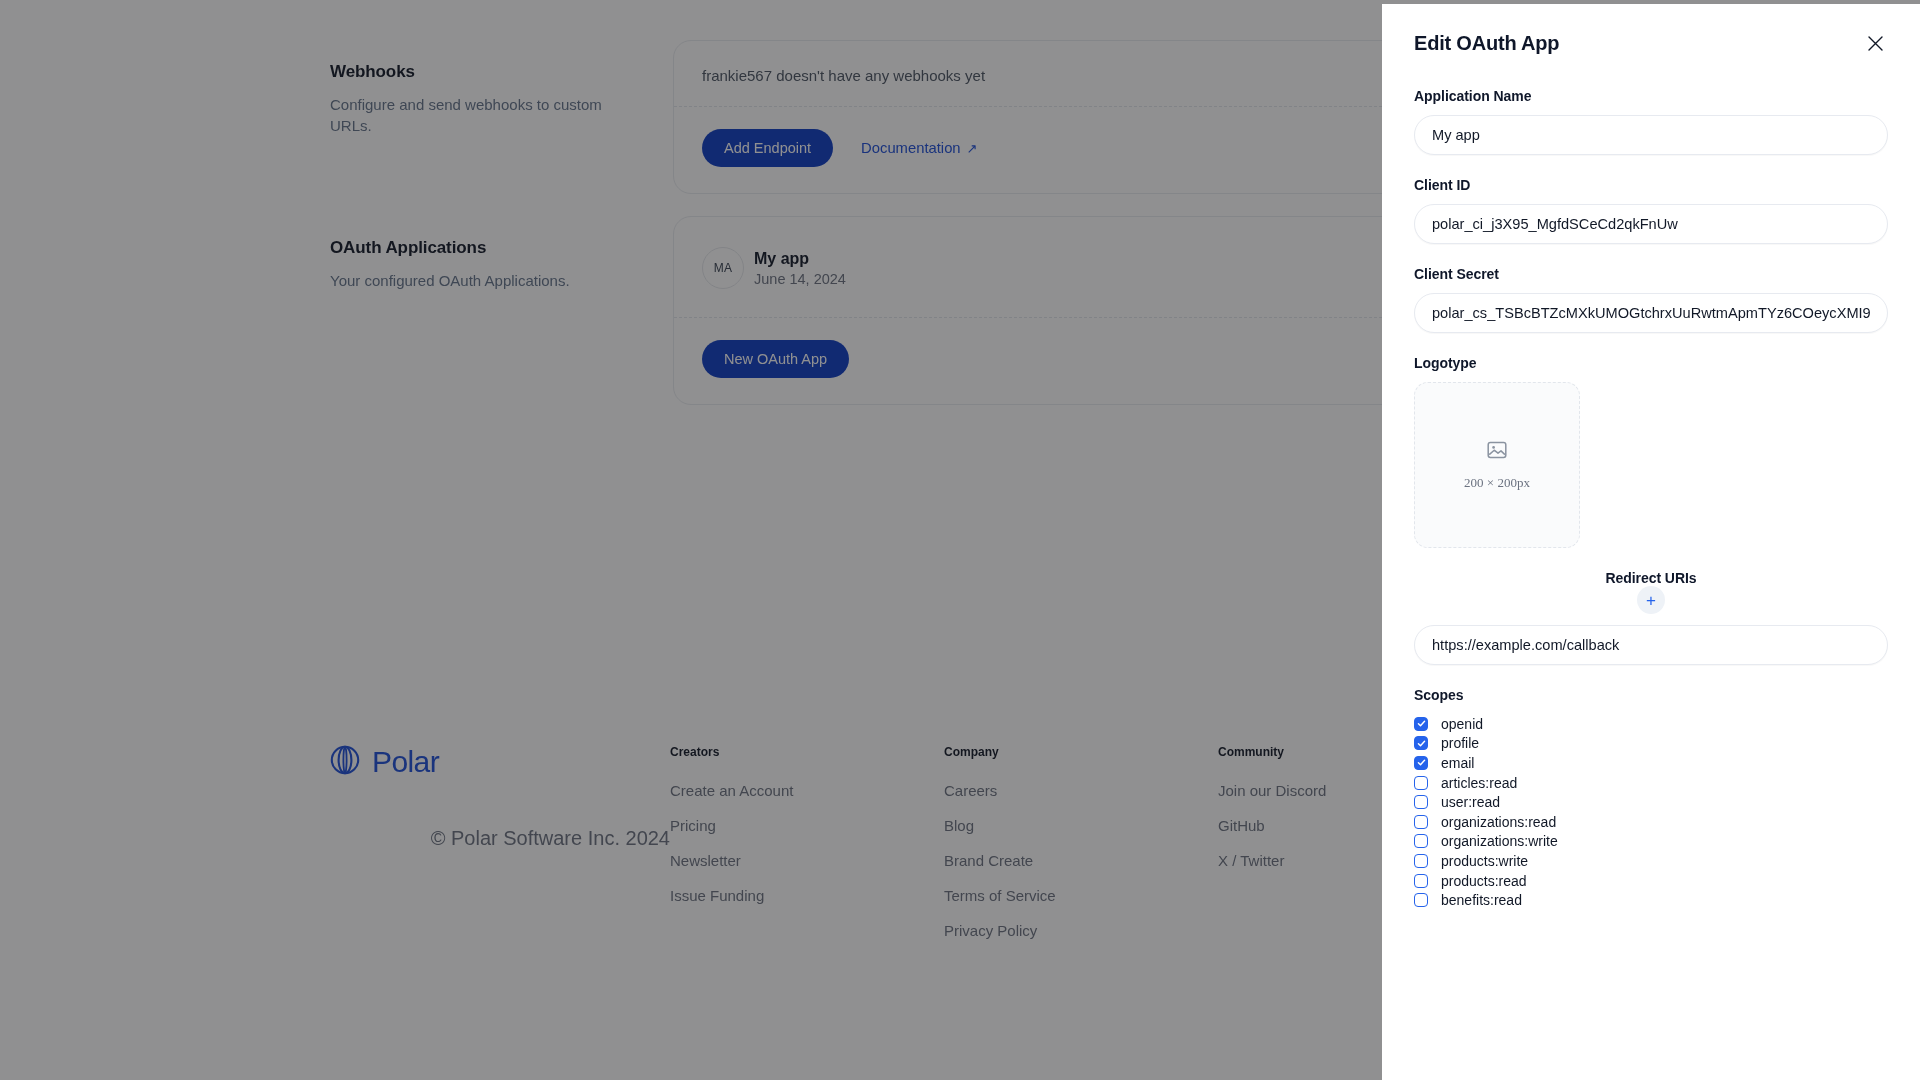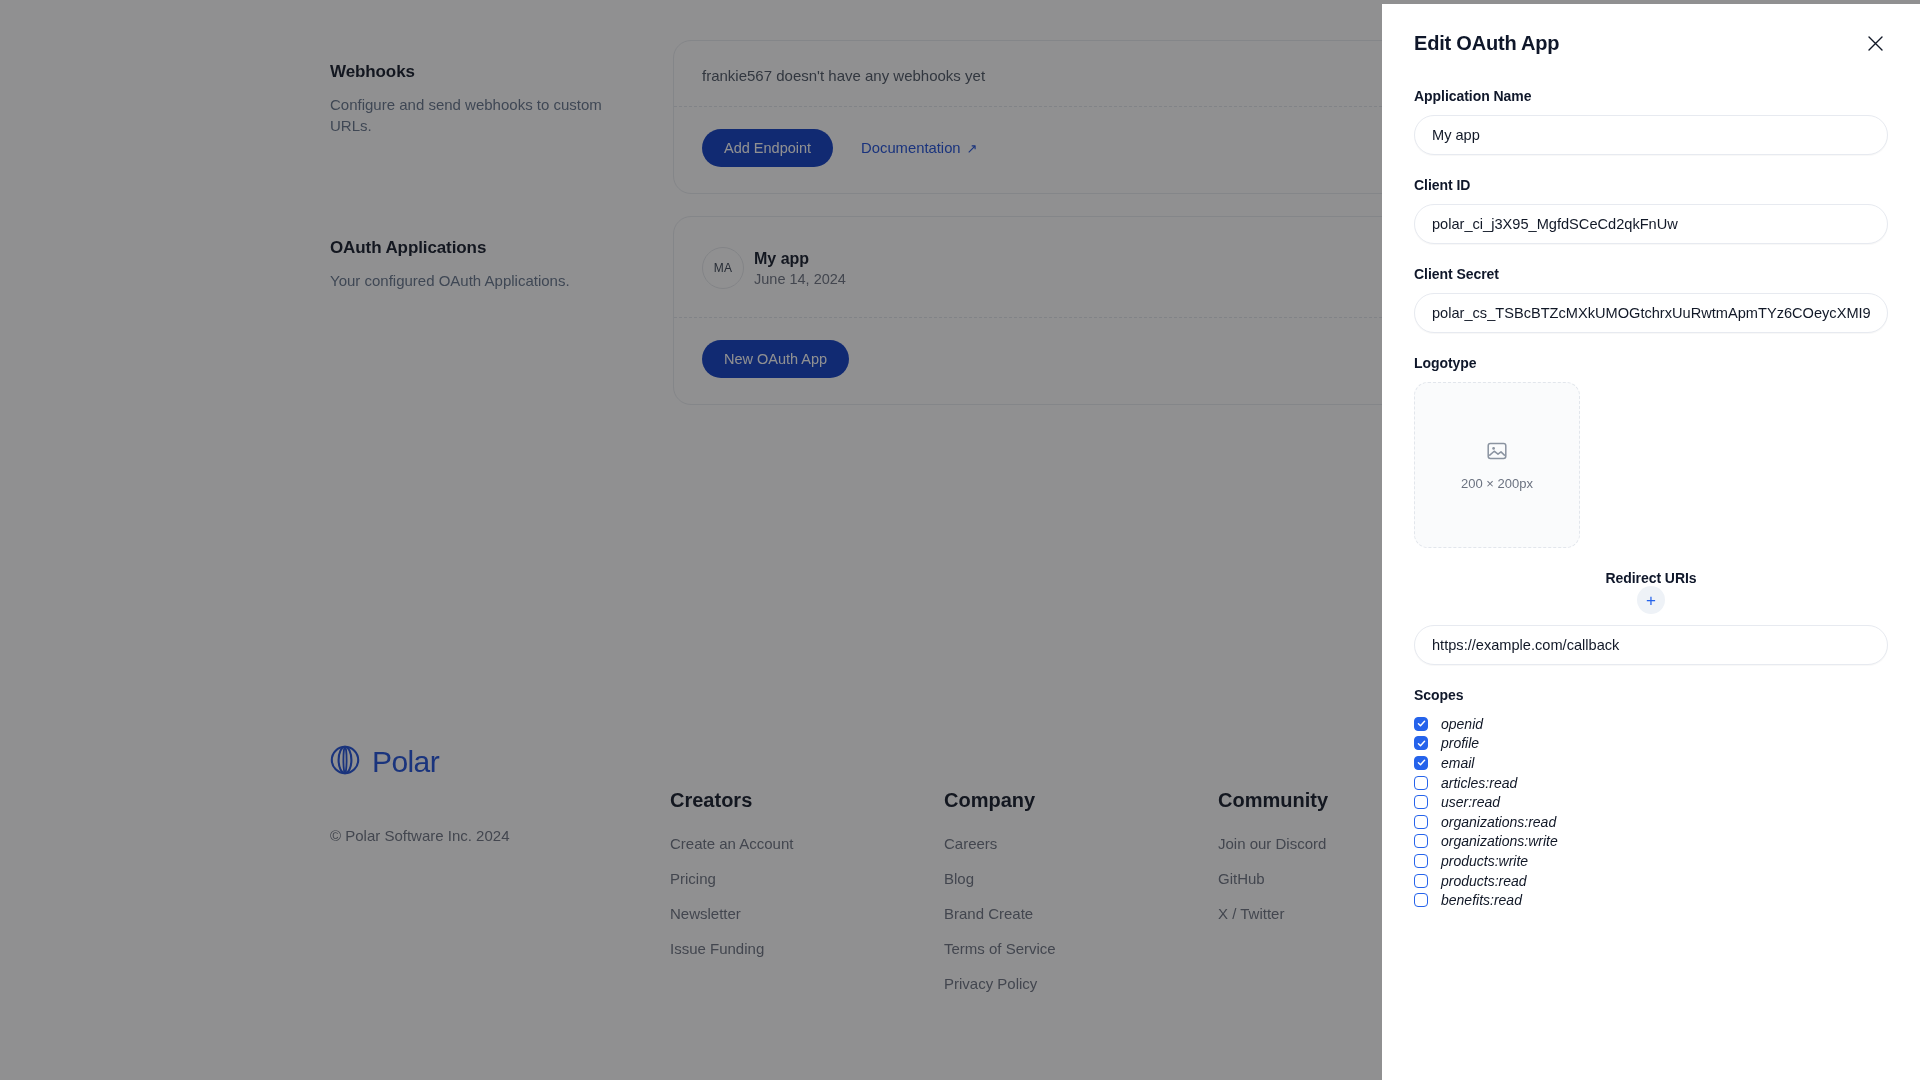--- a/index.html
+++ b/index.html
@@ -83,27 +83,27 @@
   .footer {
     position: absolute;
     left: 0; right: 0; top: 745px;
     padding: 0 0 0 330px;
     display: flex;
     align-items: flex-start;
   }
   .footer-brand { width: 340px; flex: 0 0 340px; }
   .brand-row { display: flex; align-items: center; gap: 12px; margin-bottom: 48px; }
   .brand-name { font-size: 30px; color: #1e4fd8; letter-spacing: -0.6px; font-weight: 400; }
-  .copyright { font-size: 15px; color: #6b7280; }
+  .copyright { font-size: 20px; color: #6b7280; text-align: right; }
 
   .footer-cols { display: flex; flex: 1 1 auto; gap: 0; }
   .footer-col { width: 274px; flex: 0 0 274px; }
   .footer-col.wide { width: 300px; flex: 0 0 300px; }
   .footer-head {
-    font-size: 20px; font-weight: 700; color: #111827; margin-bottom: 23px; margin-top: 44px;
+    font-size: 12px; font-weight: 700; color: #111827; margin-bottom: 23px;
   }
   .footer-link {
     display: block; font-size: 15px; color: #6b7280;
     text-decoration: none; margin-bottom: 18px; cursor: pointer;
   }
 
   
   #overlay {
     position: absolute; inset: 0;
     background: rgba(23, 23, 26, 0.48);
@@ -156,20 +156,21 @@
 
   .dropzone {
     width: 166px; height: 166px;
     border: 1px dashed #e2e6ec;
     border-radius: 14px;
     background: #fafbfc;
     display: flex; flex-direction: column;
     align-items: center; justify-content: center;
     gap: 10px;
     cursor: pointer;
+    font-family: Liberation Serif, serif;
   }
   .dropzone .dz-label { font-size: 13px; color: #6b7280; }
 
   .row-between {
     display: flex; align-items: center; justify-content: space-between;
     margin-bottom: 11px;
     flex-direction: column;
   }
   .add-btn {
     width: 28px; height: 28px; border-radius: 50%;
@@ -177,21 +178,20 @@
     display: flex; align-items: center; justify-content: center;
     color: #2563eb; font-size: 17px; line-height: 1;
     font-family: "Liberation Sans", sans-serif;
   }
 
   .scopes-list { margin-top: 2px; }
   .scope-row {
     display: flex; align-items: center; gap: 13px;
     height: 19.6px; margin-bottom: 0;
     cursor: pointer;
-    font-style: italic;
   }
   .cb {
     width: 14px; height: 14px; flex: 0 0 14px;
     border-radius: 4px;
     border: 1.5px solid #2563eb;
     background: #ffffff;
     display: flex; align-items: center; justify-content: center;
   }
   .cb.checked { background: #2563eb; border-color: #2563eb; }
   .cb .tick { display: none; }

